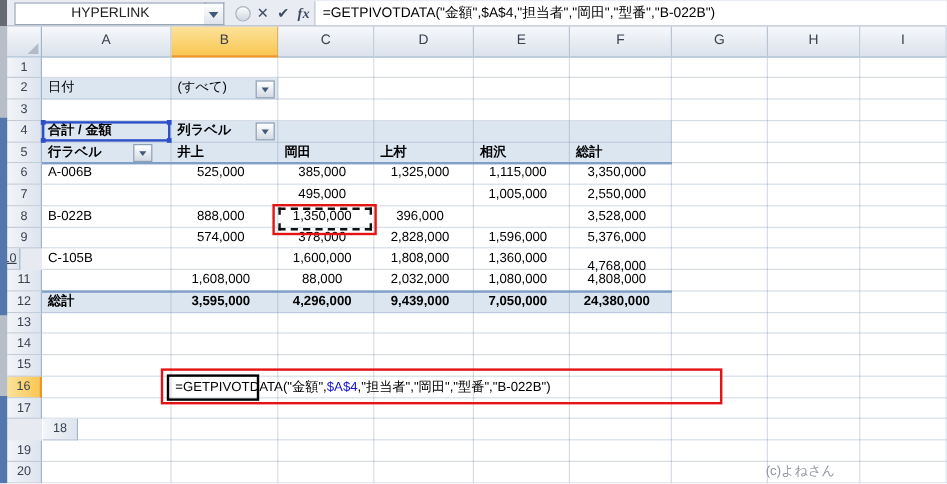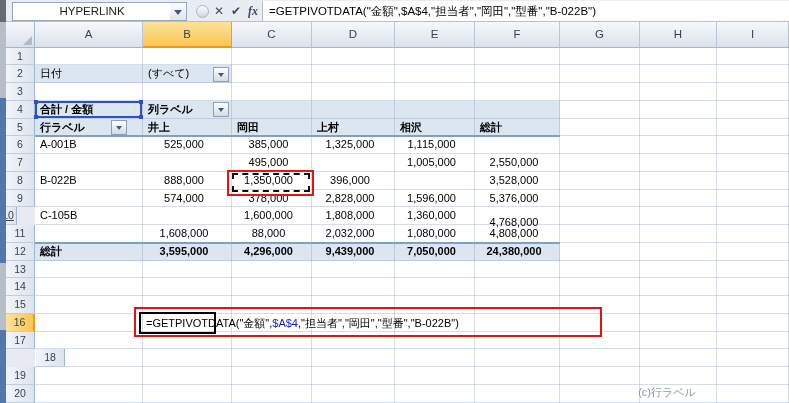--- a/index.html
+++ b/index.html
@@ -141,21 +141,21 @@
   <div class="hnd" id="h3"></div>
   <div class="hnd" id="h4"></div>
 
   <div id="ants"></div>
   <div class="redbox" id="redC8"></div>
   <div class="redbox" id="redFormula"></div>
 
   <div id="editB16"></div>
   <div id="cellFormula"><span>=GETPIVOTDATA("金額",</span><span class="ref">$A$4</span><span>,"担当者","岡田","型番","B-022B")</span></div>
 
-  <div id="watermark">(c)行ラベル</div>
+  <div id="watermark">(c)よねさん</div>
 <div class="colhead" style="left: 35px; top: 22px; width: 108px; height: 25.5px;">A</div>
     <div class="colhead selhead" style="left: 143px; top: 22px; width: 89px; height: 25.5px;">B</div>
     <div class="colhead" style="left: 232px; top: 22px; width: 80px; height: 25.5px;">C</div>
     <div class="colhead" style="left: 312px; top: 22px; width: 83px; height: 25.5px;">D</div>
     <div class="colhead" style="left: 395px; top: 22px; width: 80px; height: 25.5px;">E</div>
     <div class="colhead" style="left: 475px; top: 22px; width: 85px; height: 25.5px;">F</div>
     <div class="colhead" style="left: 560px; top: 22px; width: 80px; height: 25.5px;">G</div>
     <div class="colhead" style="left: 640px; top: 22px; width: 77px; height: 25.5px;">H</div>
     <div class="colhead" style="left: 717px; top: 22px; width: 72px; height: 25.5px;">I</div>
     <div class="rowhead" style="left: 6px; top: 47.5px; width: 29px; height: 17.75px;">1</div>
@@ -205,25 +205,26 @@
     <div class="gl" style="left: 35px; top: 330.5px; width: 754px; height: 1px;"></div>
     <div class="gl" style="left: 35px; top: 348.25px; width: 754px; height: 1px;"></div>
     <div class="gl" style="left: 35px; top: 366px; width: 754px; height: 1px;"></div>
     <div class="gl" style="left: 35px; top: 383.75px; width: 754px; height: 1px;"></div>
     <div class="gl" style="left: 35px; top: 401.5px; width: 754px; height: 1px;"></div>
     <div class="cell bold" style="left: 148px; top: 118.5px; width: 79px; height: 17.75px;">井上</div>
     <div class="cell bold" style="left: 237px; top: 118.5px; width: 70px; height: 17.75px;">岡田</div>
     <div class="cell bold" style="left: 317px; top: 118.5px; width: 73px; height: 17.75px;">上村</div>
     <div class="cell bold" style="left: 400px; top: 118.5px; width: 70px; height: 17.75px;">相沢</div>
     <div class="cell bold" style="left: 480px; top: 118.5px; width: 75px; height: 17.75px;">総計</div>
-    <div class="cell" style="left: 40px; top: 136.25px; width: 100px; height: 17.75px;">A-001B</div>
+    <div class="cell" style="left: 40px; top: 136.25px; width: 100px; height: 17.75px;">A-006B</div>
     <div class="cell num" style="left: 143px; top: 136.25px; width: 82px; height: 17.75px;">525,000</div>
     <div class="cell num" style="left: 232px; top: 136.25px; width: 73px; height: 17.75px;">385,000</div>
     <div class="cell num" style="left: 312px; top: 136.25px; width: 76px; height: 17.75px;">1,325,000</div>
     <div class="cell num" style="left: 395px; top: 136.25px; width: 73px; height: 17.75px;">1,115,000</div>
+    <div class="cell num" style="left: 475px; top: 136.25px; width: 78px; height: 17.75px;">3,350,000</div>
     <div class="cell num" style="left: 232px; top: 154px; width: 73px; height: 17.75px;">495,000</div>
     <div class="cell num" style="left: 395px; top: 154px; width: 73px; height: 17.75px;">1,005,000</div>
     <div class="cell num" style="left: 475px; top: 154px; width: 78px; height: 17.75px;">2,550,000</div>
     <div class="cell" style="left: 40px; top: 171.75px; width: 100px; height: 17.75px;">B-022B</div>
     <div class="cell num" style="left: 143px; top: 171.75px; width: 82px; height: 17.75px;">888,000</div>
     <div class="cell num" style="left: 232px; top: 171.75px; width: 73px; height: 17.75px;">1,350,000</div>
     <div class="cell num" style="left: 312px; top: 171.75px; width: 76px; height: 17.75px;">396,000</div>
     <div class="cell num" style="left: 475px; top: 171.75px; width: 78px; height: 17.75px;">3,528,000</div>
     <div class="cell num" style="left: 143px; top: 189.5px; width: 82px; height: 17.75px;">574,000</div>
     <div class="cell num" style="left: 232px; top: 189.5px; width: 73px; height: 17.75px;">378,000</div>

